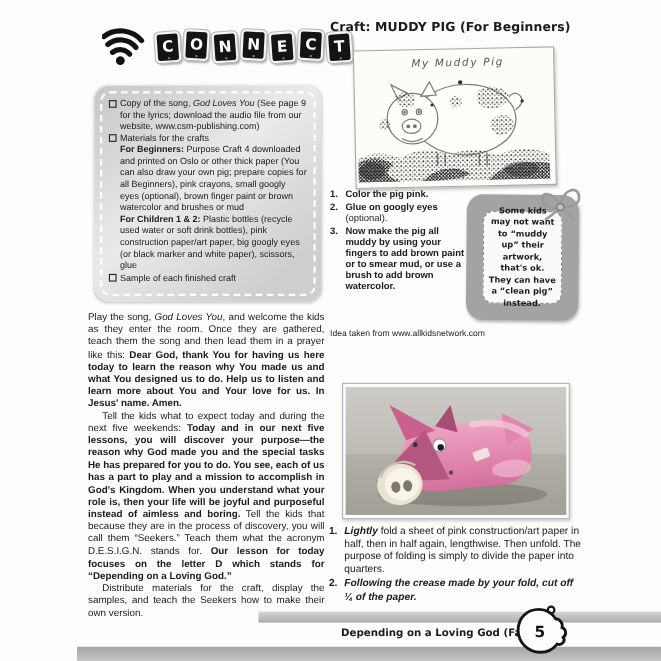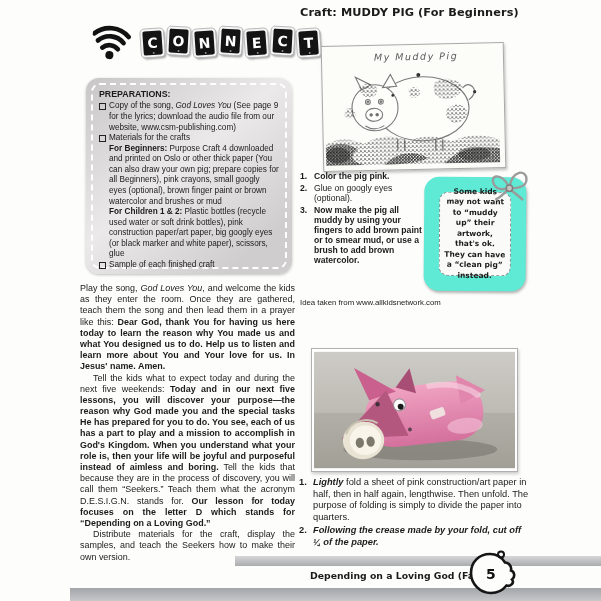--- a/index.html
+++ b/index.html
@@ -31,31 +31,31 @@
 
   
   .bodytext{position:absolute;left:80px;top:283px;width:215px;font-size:8.95px;line-height:1.25;
         text-align:justify;}
   .bodytext p{margin:0;}
   .bodytext p.indent{text-indent:13px;}
 
   
   .craft-title{position:absolute;font-family:"DejaVu Sans",sans-serif;font-weight:700;
         font-size:11.3px;letter-spacing:.1px;}
-  .c1-title{left:300px;top:6px;}
+  .c1-title{left:300px;top:18px;}
   .drawing{position:absolute;left:322px;top:44px;width:181px;height:124px;background:#fcfcf9;
         border:1.5px solid #a8a8a8;box-shadow:1px 2px 3px rgba(0,0,0,.25);transform:rotate(-1.2deg);}
   .steps{position:absolute;display:flex;flex-direction:column;gap:2px;}
   .step{display:flex;}
   .step .num{width:14px;flex:0 0 14px;font-weight:700;}
   .step .txt{flex:1;}
   .steps1{left:300px;top:171px;width:124px;font-size:8.6px;line-height:1.17;}
   .steps2{left:299px;top:477px;width:232px;font-size:9.3px;line-height:1.25;}
 
-  .tag{position:absolute;left:424px;top:177px;width:102px;height:114px;background:#5eead4;
+  .tag{position:absolute;left:424px;top:177px;width:102px;height:114px;background:#a3a3a3;
         border-radius:15px;padding:15px;box-sizing:border-box;box-shadow:1px 2px 3px rgba(0,0,0,.3);
         transform:rotate(.5deg);}
   .tag-inner{background:#fafaf8;border:1.5px dashed #8f8d8e;border-radius:9px;height:100%;
         box-sizing:border-box;display:flex;align-items:center;justify-content:center;text-align:center;
         padding:4px;font-family:"DejaVu Sans",sans-serif;font-weight:700;font-size:7.5px;line-height:1.4;}
   .bow{position:absolute;top:-17px;right:-7px;}
 
   .credit{position:absolute;left:300px;top:298px;font-size:7.8px;color:#222;}
   .c2-head{position:absolute;left:300px;top:310px;font-family:"DejaVu Sans",sans-serif;font-weight:700;}
   .c2-line1{font-size:11.6px;letter-spacing:.2px;}
@@ -98,21 +98,20 @@
       <span class="tile">N</span>
       <span class="tile">N</span>
       <span class="tile">E</span>
       <span class="tile">C</span>
       <span class="tile">T</span>
     </div>
   </div>
 
   <div class="prep-box">
     <div class="prep-inner">
-      <div class="prep-title">PREPARATIONS:</div>
       <div class="prep-item">
         <span class="cb"></span>
         <span><span>Copy of the song, </span><span style="font-style: italic;">God Loves You</span><span> (See page 9 for the lyrics; download the audio file from our website, www.csm-publishing.com)</span></span>
       </div>
       <div class="prep-item">
         <span class="cb"></span>
         <span><span>Materials for the crafts</span></span>
       </div>
       <div class="prep-item">
         <span><span style="font-weight: 700;">For Beginners: </span><span>Purpose Craft 4 downloaded and printed on Oslo or other thick paper (You can also draw your own pig; prepare copies for all Beginners), pink crayons, small googly eyes (optional), brown finger paint or brown watercolor and brushes or mud</span></span>
@@ -188,21 +187,21 @@
     </svg>
   </div>
 
   <div class="steps steps1">
     <div class="step">
       <span class="num">1.</span>
       <span class="txt"><span style="font-weight: 700;">Color the pig pink.</span></span>
     </div>
     <div class="step">
       <span class="num">2.</span>
-      <span class="txt"><span style="font-weight: 400; margin-top: 21px;">Glue on googly eyes </span><span>(optional).</span></span>
+      <span class="txt"><span style="font-weight: 700; margin-top: 21px;">Glue on googly eyes </span><span>(optional).</span></span>
     </div>
     <div class="step">
       <span class="num">3.</span>
       <span class="txt"><span style="font-weight: 700;">Now make the pig all muddy by using your fingers to add brown paint or to smear mud, or use a brush to add brown watercolor.</span></span>
     </div>
   </div>
 
   <div class="tag">
     <svg class="bow" width="48" height="42" viewBox="0 0 48 42">
       <g fill="none" stroke="#9b9b9b" stroke-width="2.4" stroke-linecap="round">

